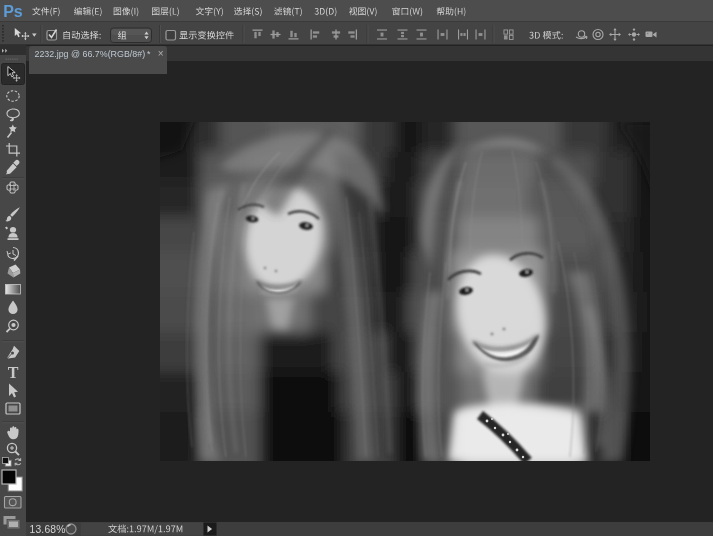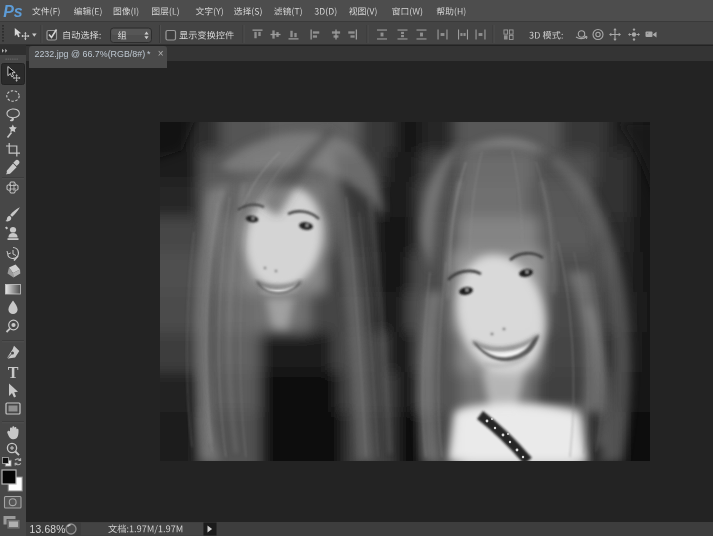--- a/index.html
+++ b/index.html
@@ -1,21 +1,21 @@
 <!DOCTYPE html>
 <html><head><meta charset="utf-8">
 <style>
 * { margin:0; padding:0; box-sizing:border-box; }
 html,body { width:713px; height:536px; overflow:hidden; background:#232323; font-family:"Liberation Sans",sans-serif; }
 .stage { position:relative; width:713px; height:536px; }
-.menubar { position:absolute; left:0; top:0; width:713px; height:21px; background:#4d4d4d;font-style:italic; }
+.menubar { position:absolute; left:0; top:0; width:713px; height:21px; background:#4d4d4d; }
 .optionsbar { position:absolute; left:0; top:21px; width:713px; height:24px; background:#444444; border-top:1px solid #3a3a3a; border-bottom:1px solid #323232; }
 .optionsbar svg { position:absolute; top:0; left:0; }
 .tabrow { position:absolute; left:26px; top:46px; width:687px; height:15px; background:#343434; }
-.tab { position:absolute; left:2.5px; top:0; width:138px; height:22px; background:#4a4a4a; border-radius:3px 3px 0 0; }
+.tab { position:absolute; left:2.5px; top:0; width:138px; height:28px; background:#4a4a4a; border-radius:3px 3px 0 0; }
 .tabtext { position:absolute; left:6px; top:2.5px; font-size:8.9px; color:#bec8d2; white-space:nowrap; }
 .tabx { position:absolute; right:3px; top:1.5px; font-size:10px; color:#afafaf; }
 .toolbar { position:absolute; left:0; top:45px; width:26px; height:491px; background:#474747; border-right:1px solid #303030; }
 .canvas { position:absolute; left:26px; top:61px; width:687px; height:461px; background:#232323; }
 .photo { position:absolute; left:134px; top:61px; }
 .statusbar { position:absolute; left:26px; top:522px; width:687px; height:14px; background:#3d3d3d; }
 .zoomtxt { position:absolute; left:3.5px; top:1.5px; font-size:10.3px; color:#d4d4d4; letter-spacing:0.2px; }
 </style></head>
 <body>
 <div class="stage">

